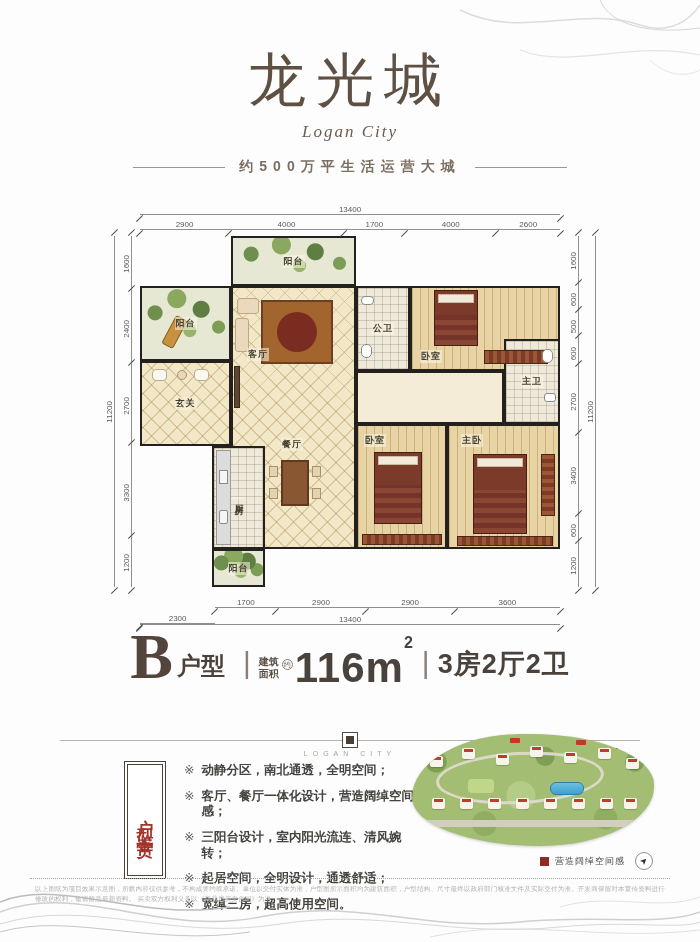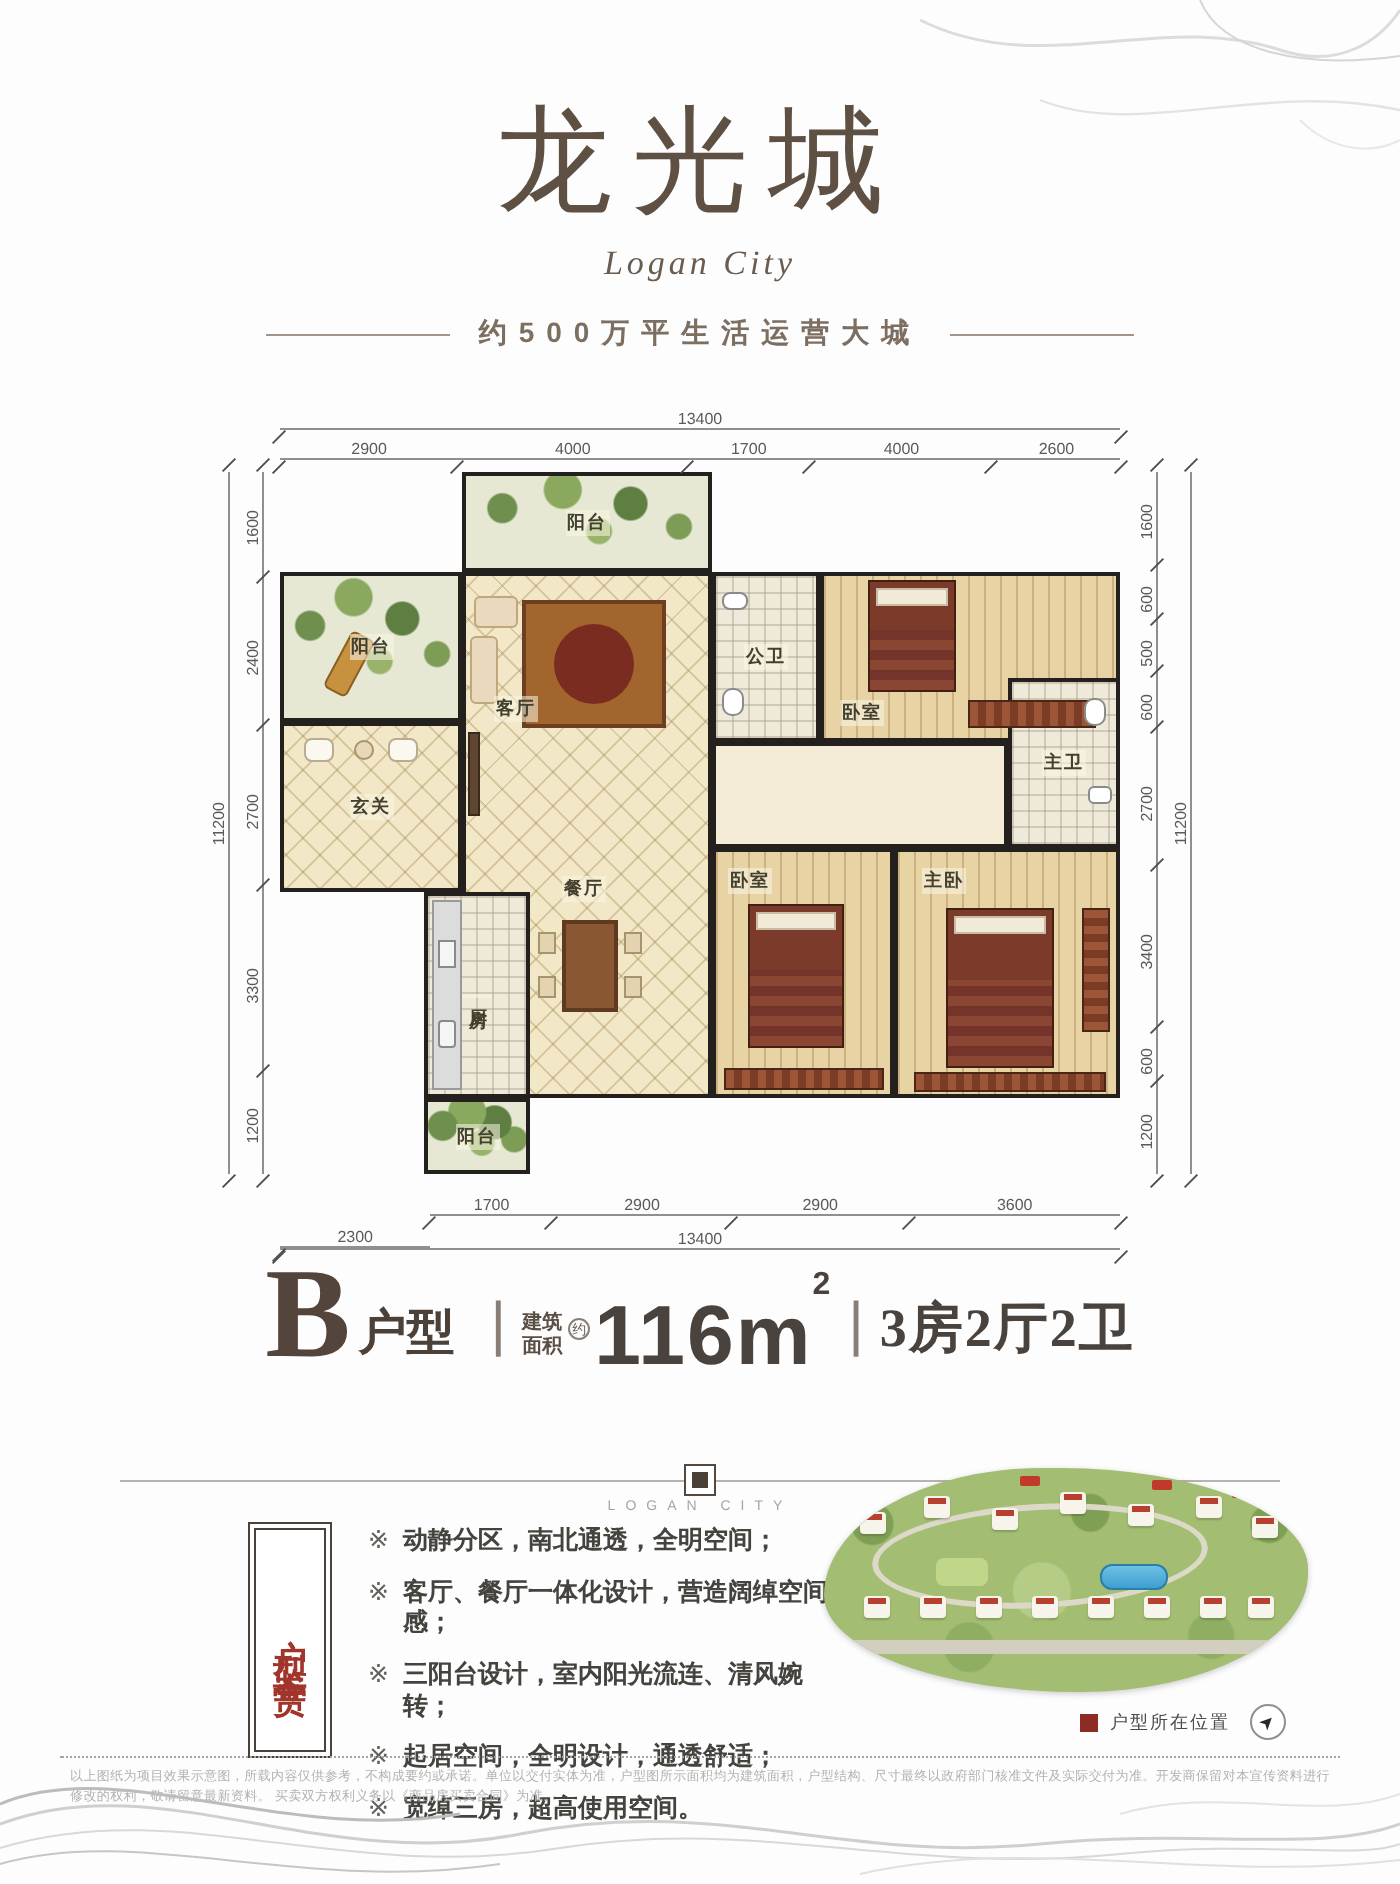--- a/index.html
+++ b/index.html
@@ -55,21 +55,21 @@
 
   
   .unit-row{position:absolute;top:630px;left:0;width:700px;display:flex;align-items:flex-end;justify-content:center;color:#4c4139;}
   .unit-letter{font-size:64px;line-height:.85;font-weight:bold;font-family:"Liberation Serif","DejaVu Serif",serif;color:#54453c;}
   .unit-type{font-size:24px;font-weight:bold;margin:0 10px 2px 4px;}
   .unit-sep{font-size:30px;font-weight:200;color:#8a7f76;margin:0 8px 4px;}
   .area-label{display:flex;flex-direction:column;font-size:10px;font-weight:bold;line-height:1.15;margin-bottom:5px;color:#5a4f45;}
   .approx{display:inline-flex;align-items:center;justify-content:center;width:11px;height:11px;border:1px solid #8a7f76;border-radius:50%;font-size:7px;color:#6a5f55;margin:0 2px 14px 3px;}
   .area-num{font-size:42px;font-weight:bold;line-height:.8;letter-spacing:1px;color:#4a423c;}
   .area-sup{font-size:16px;font-weight:bold;vertical-align:top;position:relative;top:-14px;}
-  .unit-spec{font-size:27px;font-weight:bold;margin-bottom:2px;color:#4a423c;letter-spacing:1px;font-family:Liberation Serif, serif;}
+  .unit-spec{font-size:27px;font-weight:bold;margin-bottom:2px;color:#4a423c;letter-spacing:1px;}
 
   
   .bdiv{position:absolute;top:740px;left:60px;width:580px;border-top:1px solid #b9b3ad;}
   .bdiv .sq{position:absolute;left:50%;top:-9px;transform:translateX(-50%);width:16px;height:16px;background:#fff;border:1px solid #55493f;display:flex;align-items:center;justify-content:center;}
   .bdiv .sq i{display:block;width:8px;height:8px;background:#4a3f36;}
   .bdiv .cap{position:absolute;left:50%;top:9px;transform:translateX(-50%);font-size:7px;letter-spacing:5px;color:#a9a39c;white-space:nowrap;}
 
   
   .tab-box{position:absolute;top:764px;left:127px;width:36px;height:112px;border:1px solid #4a4238;outline:1px solid #4a4238;outline-offset:2px;display:flex;align-items:center;justify-content:center;background:#fff;}
   .tab-box span{writing-mode:vertical-lr;font-size:17px;font-weight:bold;color:#a1352c;letter-spacing:7px;}
@@ -396,21 +396,21 @@
     <span class="bld" style="left:160px;top:64px"></span>
     <span class="bld" style="left:188px;top:64px"></span>
     <span class="bld" style="left:212px;top:64px"></span>
     <span class="rtag" style="left:30px;top:6px"></span>
     <span class="rtag" style="left:98px;top:4px"></span>
     <span class="rtag" style="left:164px;top:6px"></span>
     <span class="rtag" style="left:204px;top:10px"></span>
   </div>
   <div class="legend-row">
     <span class="legend-sq"></span>
-    <span class="legend-txt">户型所在位置</span>
+    <span class="legend-txt">营造阔绰空间感</span>
     <span class="compass">
         <span>➤</span>
       </span>
   </div>
 
   <div class="dotline"></div>
   <div class="disclaimer">
     <span>以上图纸为项目效果示意图，所载内容仅供参考，不构成要约或承诺。单位以交付实体为准，户型图所示面积均为建筑面积，户型结构、尺寸最终以政府部门核准文件及实际交付为准。开发商保留对本宣传资料进行修改的权利，敬请留意最新资料。</span>
     <span>买卖双方权利义务以《商品房买卖合同》为准。</span>
   </div>

